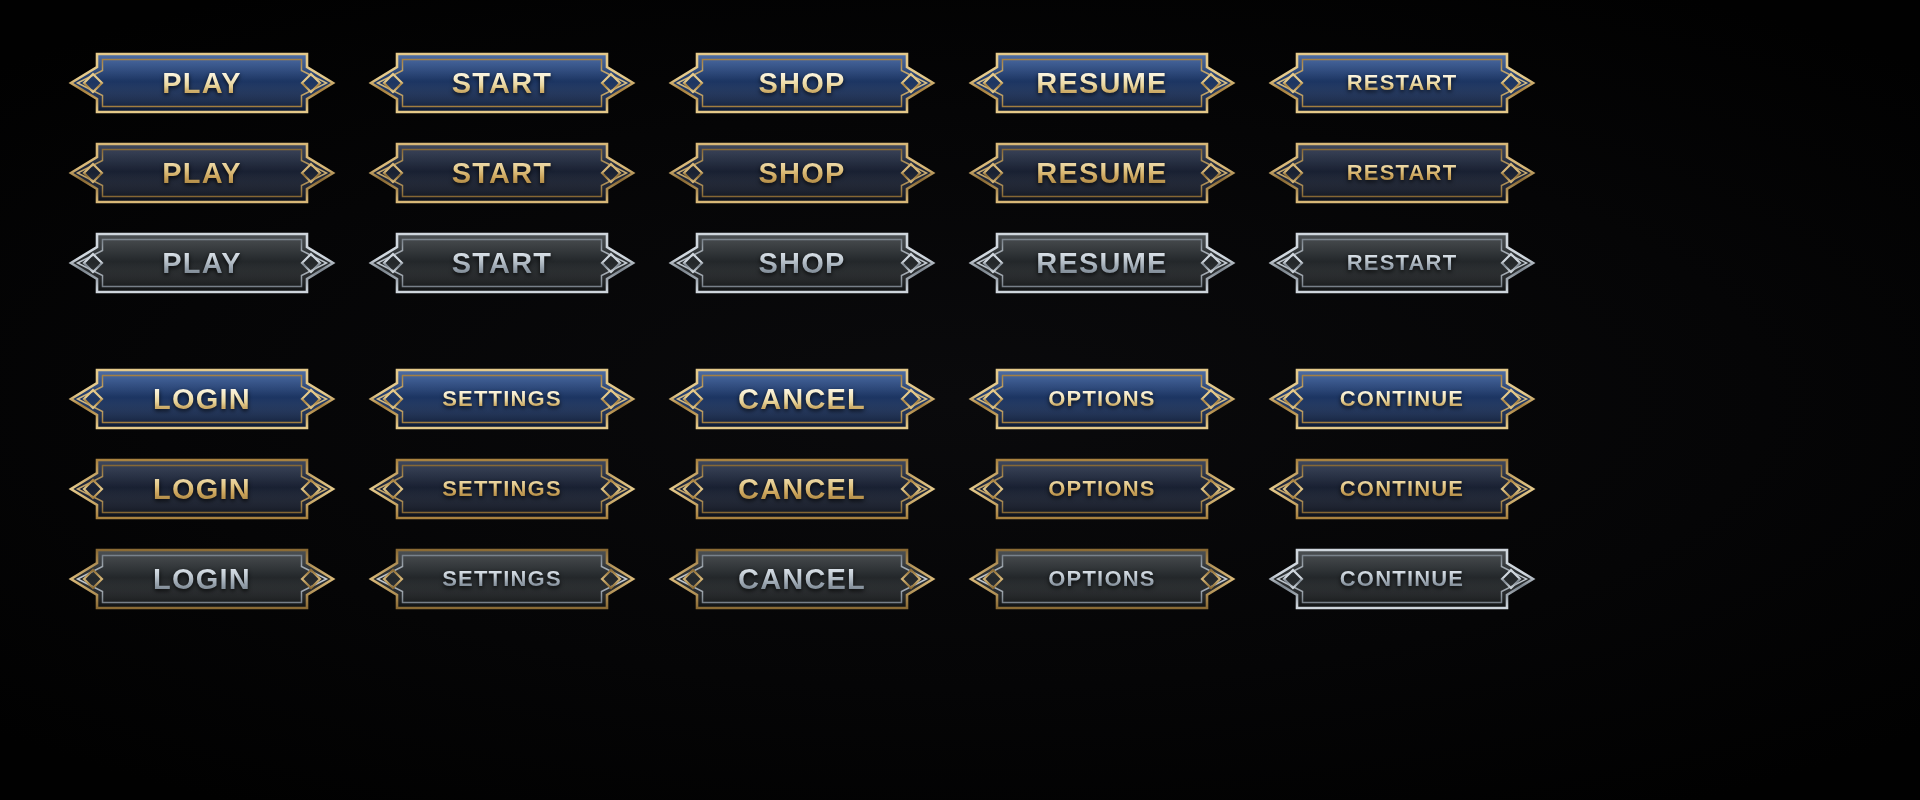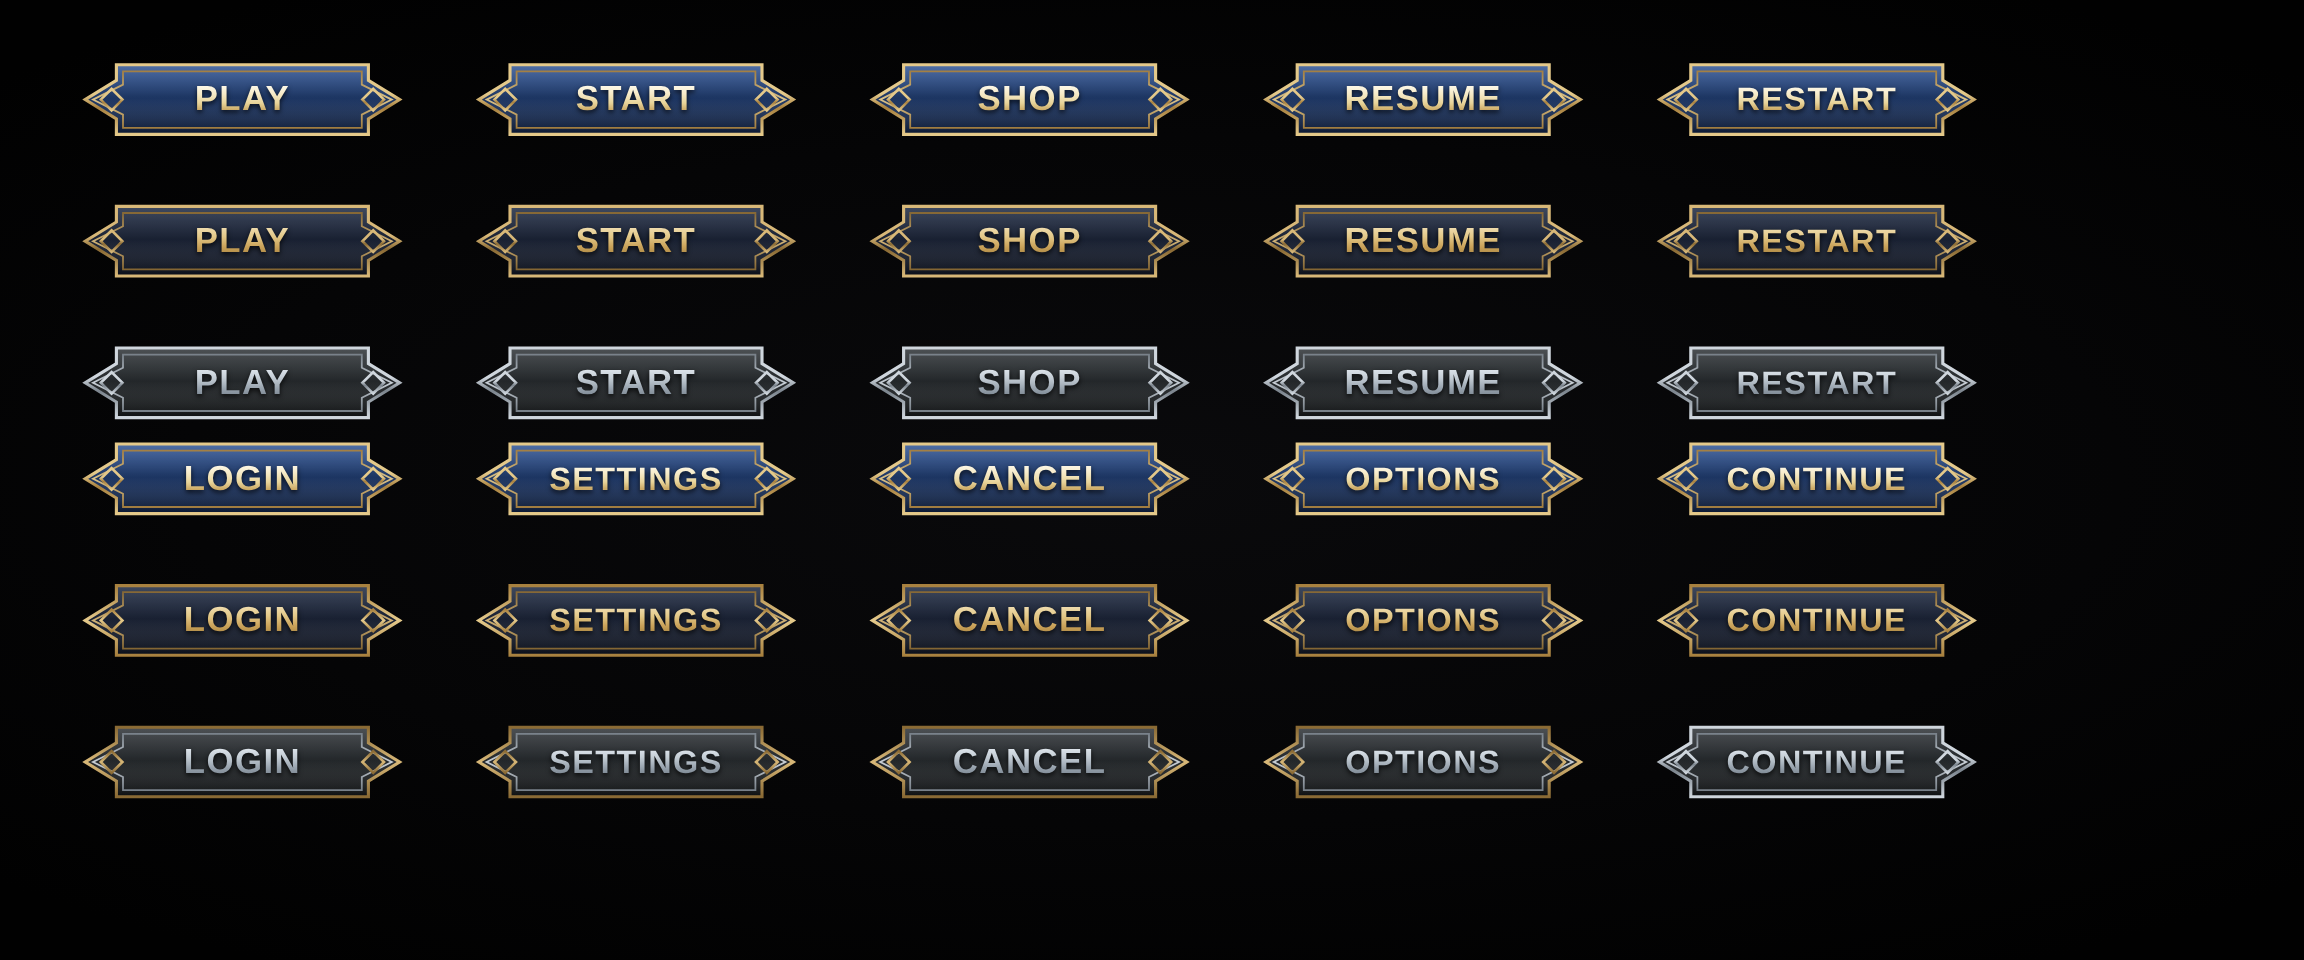--- a/index.html
+++ b/index.html
@@ -22,21 +22,20 @@
     background: radial-gradient(ellipse 70% 60% at 50% 50%, #0a0a0c 0%, #050506 60%, #010101 100%);
   }
 
   .grid-group {
     position: absolute;
     display: grid;
     grid-template-columns: repeat(5, 300px);
     column-gap: 0px;
     row-gap: 0px;
     justify-items: center;
-    gap: 28px;
   }
 
   #group-primary { left: 52px; top: 38px; }
   #group-secondary { left: 52px; top: 354px; }
 
   .grid-group .btn-cell {
     height: 90px;
     display: flex;
     align-items: center;
     justify-content: center;
@@ -69,21 +68,21 @@
     position: relative;
     z-index: 6;
     font-size: 29px;
     font-weight: bold;
     letter-spacing: 1.2px;
     line-height: 1;
     white-space: nowrap;
     text-align: center;
   }
 
-  .gbtn-wide .label { font-size: 27px; text-decoration: underline; }
+  .gbtn-wide .label { font-size: 22px; text-decoration: underline; }
 
   
   .state-active {
     --edge-hi: #e4c98a;
     --edge-lo: #a8813f;
     --fill-a: #2d5396;
     --fill-b: #16305f;
     --fill-c: #0c1e42;
   }
   .state-active .label {

